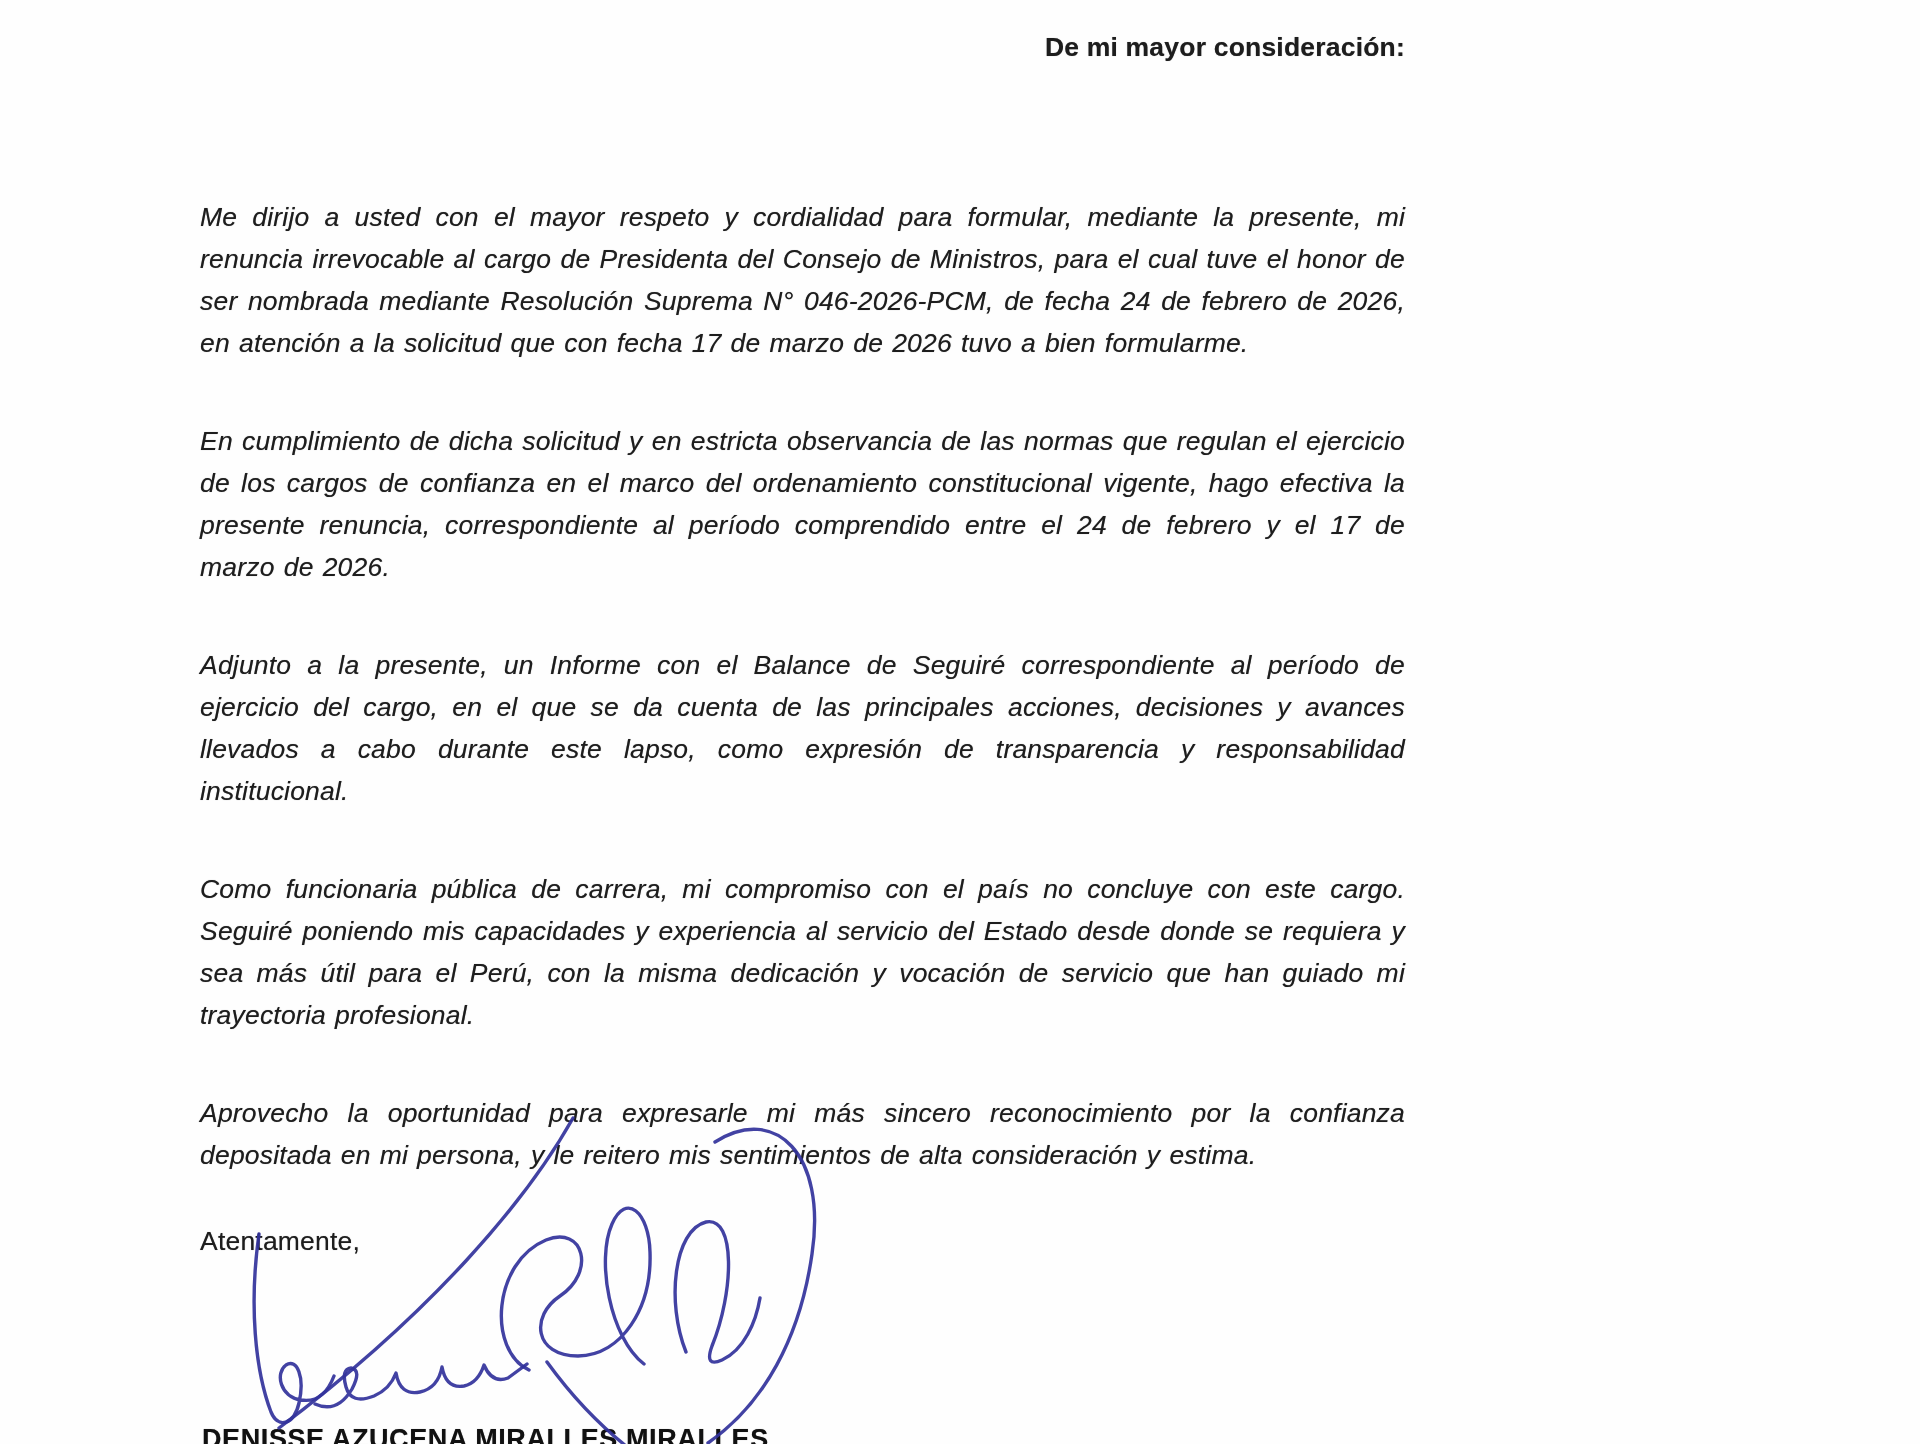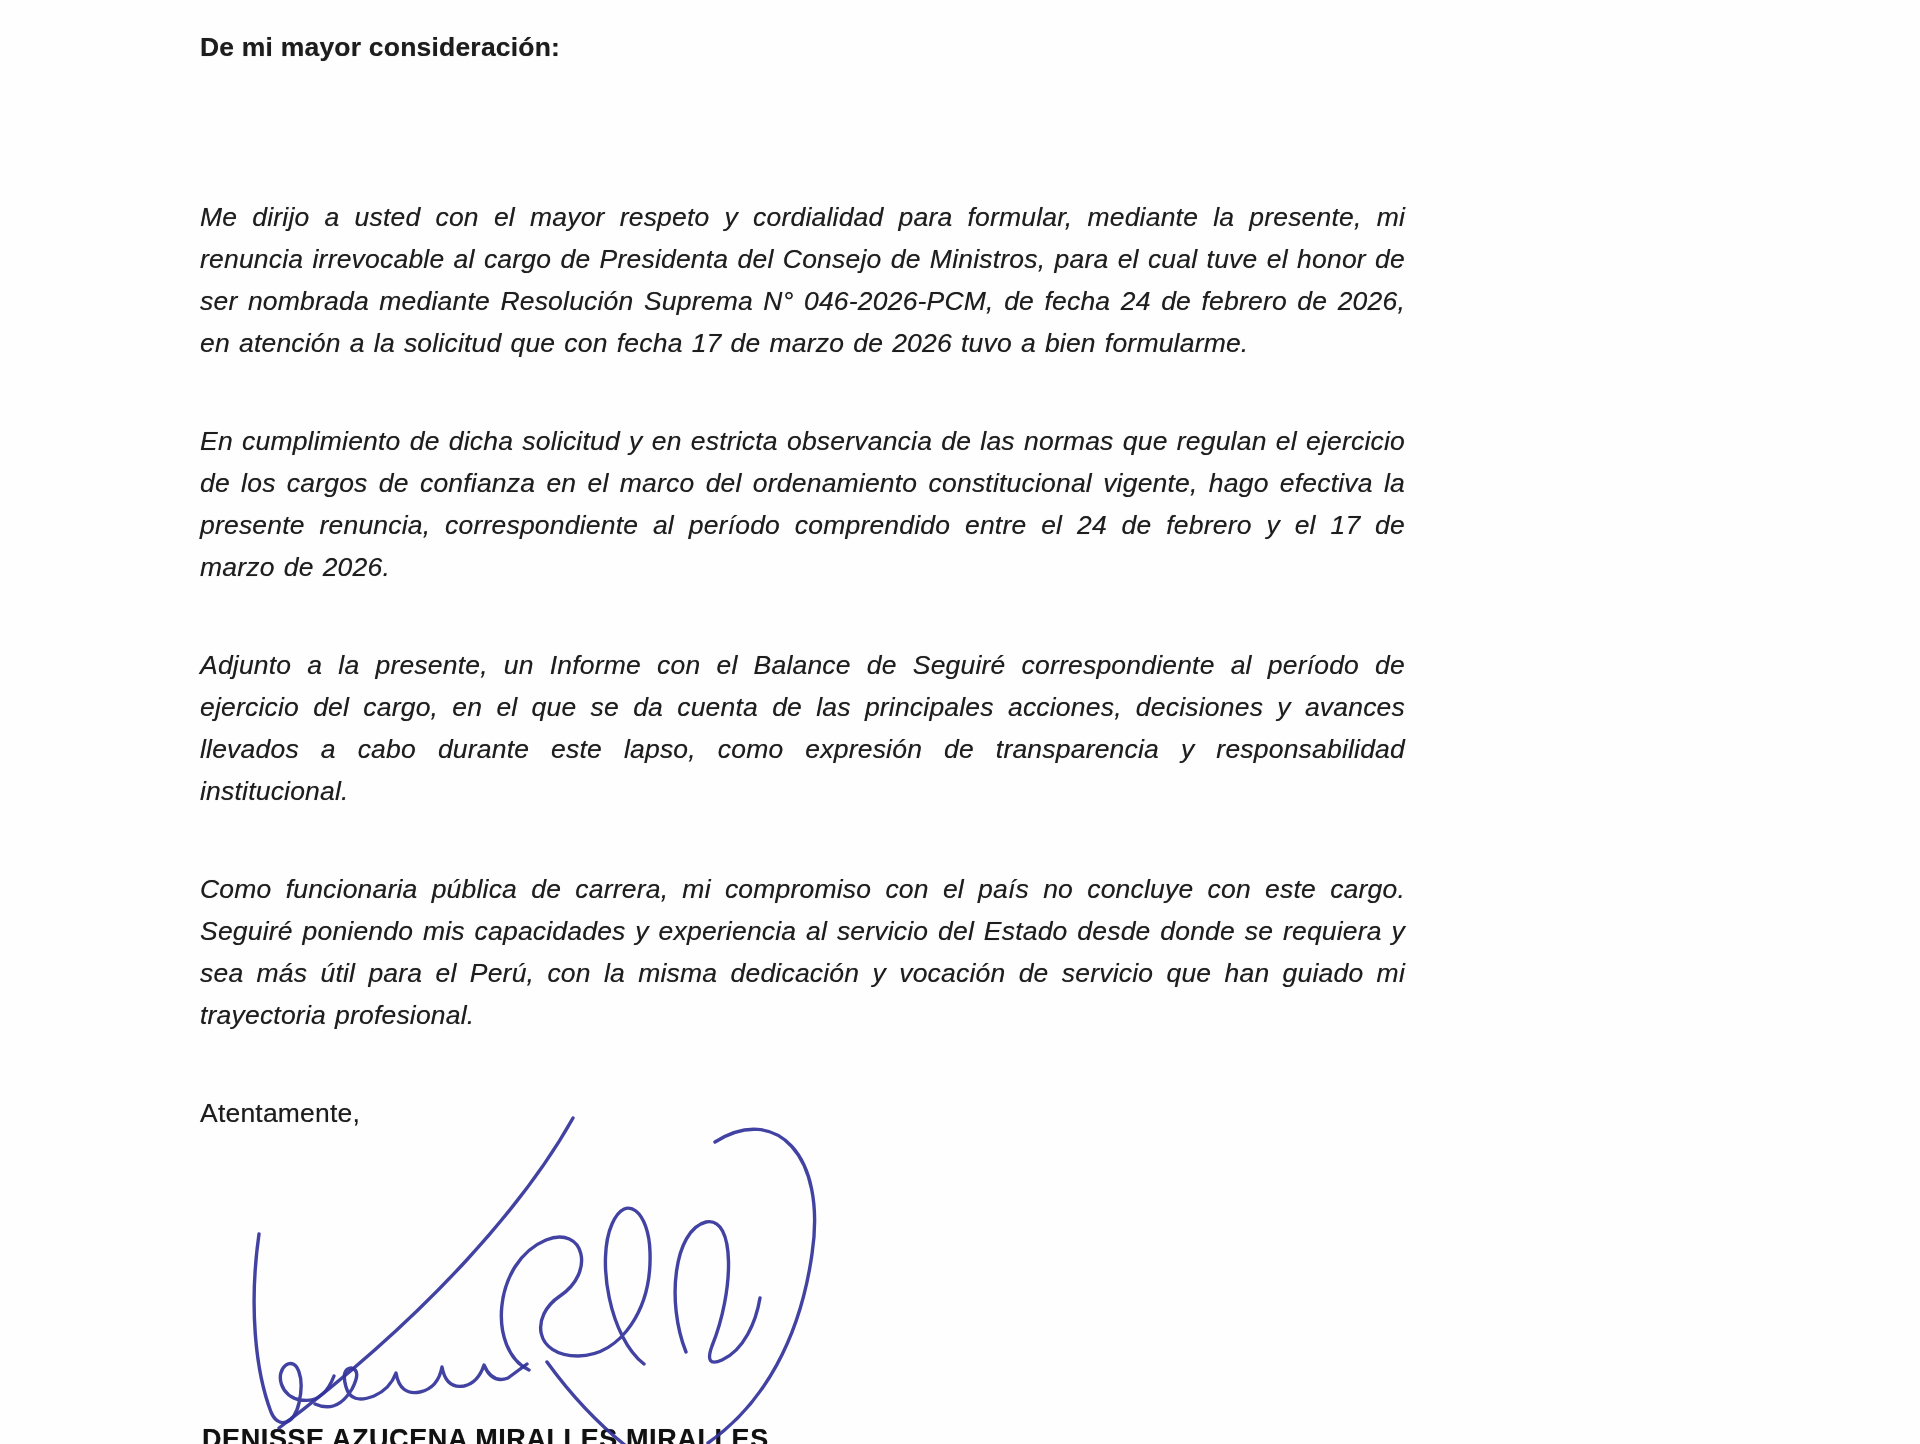--- a/index.html
+++ b/index.html
@@ -29,20 +29,21 @@
     font-size: 26.5px;
     line-height: 42px;
     letter-spacing: 0.2px;
     color: var(--text, #1d1d1d);
     
     text-shadow: 0 0 0.7px rgba(20,20,20,0.55);
   }
   .salutation {
     margin: 0 0 128px 0;
     font-weight: 600;
+    text-align: right;
   }
   p.body-par {
     margin: 0 0 56px 0;
     text-align: justify;
     word-spacing: 1.5px;
     font-style: italic;
   }
   p.body-par.last {
     margin-bottom: 44px;
   }
@@ -88,20 +89,21 @@
     <p class="salutation">De mi mayor consideración:</p>
 
     <p class="body-par">Me dirijo a usted con el mayor respeto y cordialidad para formular, mediante la presente, mi renuncia irrevocable al cargo de Presidenta del Consejo de Ministros, para el cual tuve el honor de ser nombrada mediante Resolución Suprema N° 046-2026-PCM, de fecha 24 de febrero de 2026, en atención a la solicitud que con fecha 17 de marzo de 2026 tuvo a bien formularme.</p>
 
     <p class="body-par">En cumplimiento de dicha solicitud y en estricta observancia de las normas que regulan el ejercicio de los cargos de confianza en el marco del ordenamiento constitucional vigente, hago efectiva la presente renuncia, correspondiente al período comprendido entre el 24 de febrero y el 17 de marzo de 2026.</p>
 
     <p class="body-par">Adjunto a la presente, un Informe con el Balance de Seguiré correspondiente al período de ejercicio del cargo, en el que se da cuenta de las principales acciones, decisiones y avances llevados a cabo durante este lapso, como expresión de transparencia y responsabilidad institucional.</p>
 
     <p class="body-par">Como funcionaria pública de carrera, mi compromiso con el país no concluye con este cargo. Seguiré poniendo mis capacidades y experiencia al servicio del Estado desde donde se requiera y sea más útil para el Perú, con la misma dedicación y vocación de servicio que han guiado mi trayectoria profesional.</p>
 
+    <p class="body-par last">Aprovecho la oportunidad para expresarle mi más sincero reconocimiento por la confianza depositada en mi persona, y le reitero mis sentimientos de alta consideración y estima.</p>
 
     <p class="closing">Atentamente,</p>
   </div>
 
   <div class="signature-wrap">
     <svg width="620" height="335" viewBox="0 0 620 335" xmlns="http://www.w3.org/2000/svg">
 
       <path d="M 358,6 C 312,88 218,200 64,316"></path>
 
       <path d="M 44,122 C 34,192 40,258 56,300 C 63,317 79,313 84,291 C 90,265 82,246 71,253 C 60,261 65,285 86,288 C 104,291 114,277 119,264"></path>

